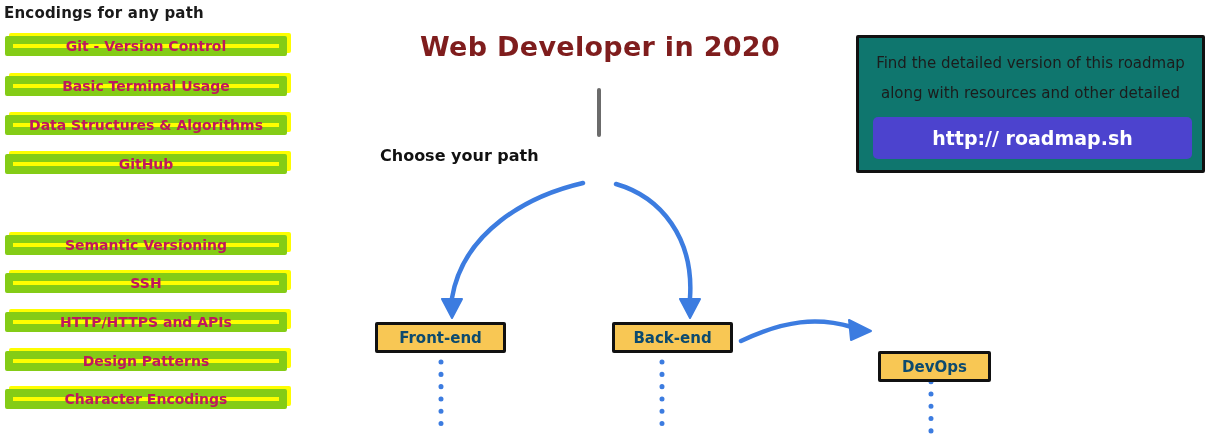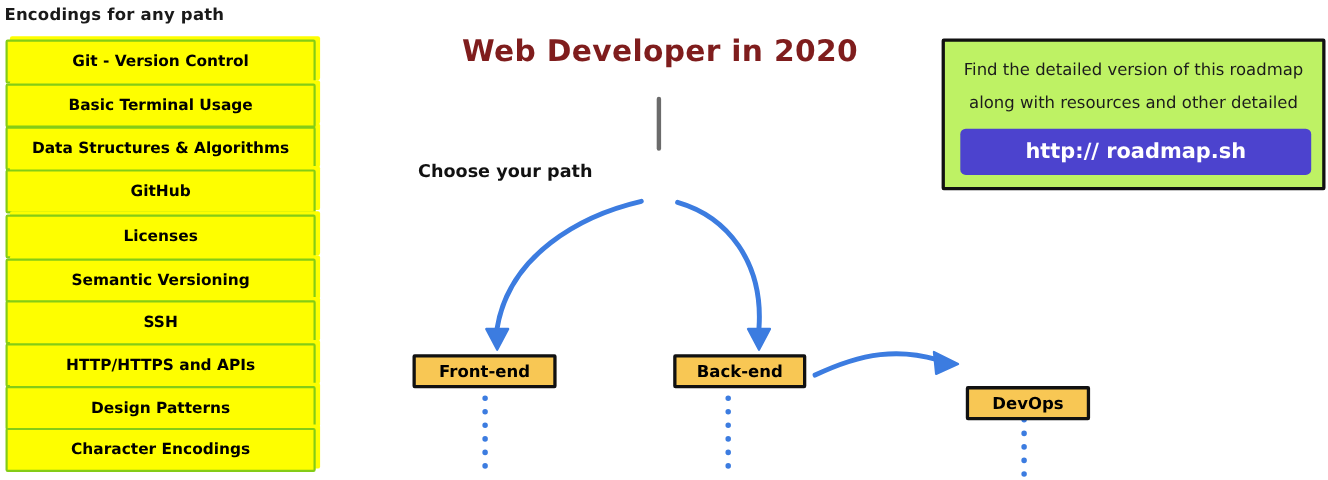--- a/index.html
+++ b/index.html
@@ -23,32 +23,32 @@
     top: 4px;
     font-size: 15px;
     font-weight: bold;
     color: #1a1a1a;
     letter-spacing: 0.2px;
   }
   .req-box {
     position: absolute;
     left: 5px;
     width: 282px;
-    height: 40px;
+    height: 20px;
     box-sizing: border-box;
     background: #fefe00;
-    border: 2px solid #84cc16;
+    border: 8px solid #84cc16;
     border-radius: 2px;
     box-shadow: 4px -3px 0 0 #fefe00;
     display: flex;
     align-items: center;
     justify-content: center;
     font-size: 14px;
     font-weight: bold;
-    color: #000000;
+    color: #be185d;
     cursor: pointer;
   }
 
   
   .main-title {
     position: absolute;
     left: 380px;
     top: 31px;
     width: 440px;
     text-align: center;
@@ -81,21 +81,21 @@
     box-sizing: border-box;
     height: 31px;
     background: #f8c754;
     border: 3px solid #111111;
     border-radius: 2px;
     display: flex;
     align-items: center;
     justify-content: center;
     font-size: 15px;
     font-weight: bold;
-    color: #000000;
+    color: #0c4a6e;
     cursor: pointer;
   }
   #path-frontend { left: 375px; top: 322px; width: 131px; }
   #path-backend  { left: 612px; top: 322px; width: 121px; }
   #path-devops   { left: 878px; top: 316px; width: 113px; margin-top: 35px; }
 
   #arrow-layer {
     position: absolute;
     left: 0;
     top: 0;
@@ -105,21 +105,21 @@
   }
 
   
   .info-box {
     position: absolute;
     left: 856px;
     top: 35px;
     width: 349px;
     height: 138px;
     box-sizing: border-box;
-    background: #bef264;
+    background: #0f766e;
     border: 3px solid #111111;
     border-radius: 2px;
   }
   .info-line {
     position: absolute;
     left: 0;
     width: 100%;
     text-align: center;
     font-size: 15px;
     font-weight: 500;
@@ -149,21 +149,20 @@
 </head>
 <body>
 
 <div id="canvas">
 
   <div class="left-title">Encodings for any path</div>
   <div class="req-box" style="top:36px">Git - Version Control</div>
   <div class="req-box" style="top:115px">Data Structures &amp; Algorithms</div>
   <div class="req-box" style="top:76px">Basic Terminal Usage</div>
   <div class="req-box" style="top:154px">GitHub</div>
-  <div class="req-box" style="top:195px">Licenses</div>
   <div class="req-box" style="top:235px">Semantic Versioning</div>
   <div class="req-box" style="top:273px">SSH</div>
   <div class="req-box" style="top:312px">HTTP/HTTPS and APIs</div>
   <div class="req-box" style="top:351px">Design Patterns</div>
   <div class="req-box" style="top:389px">Character Encodings</div>
 
   <div class="main-title">Web Developer in 2020</div>
   <div class="divider-line"></div>
   <div class="choose-prompt">Choose your path</div>
 

